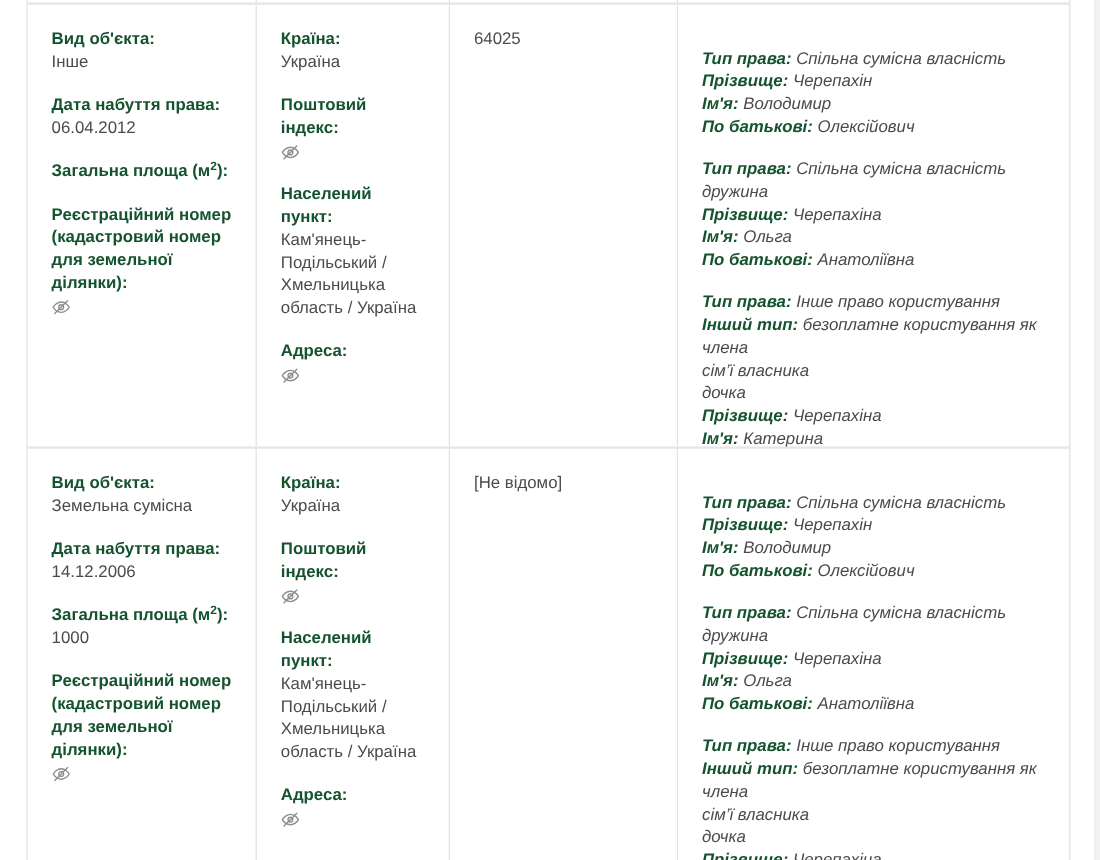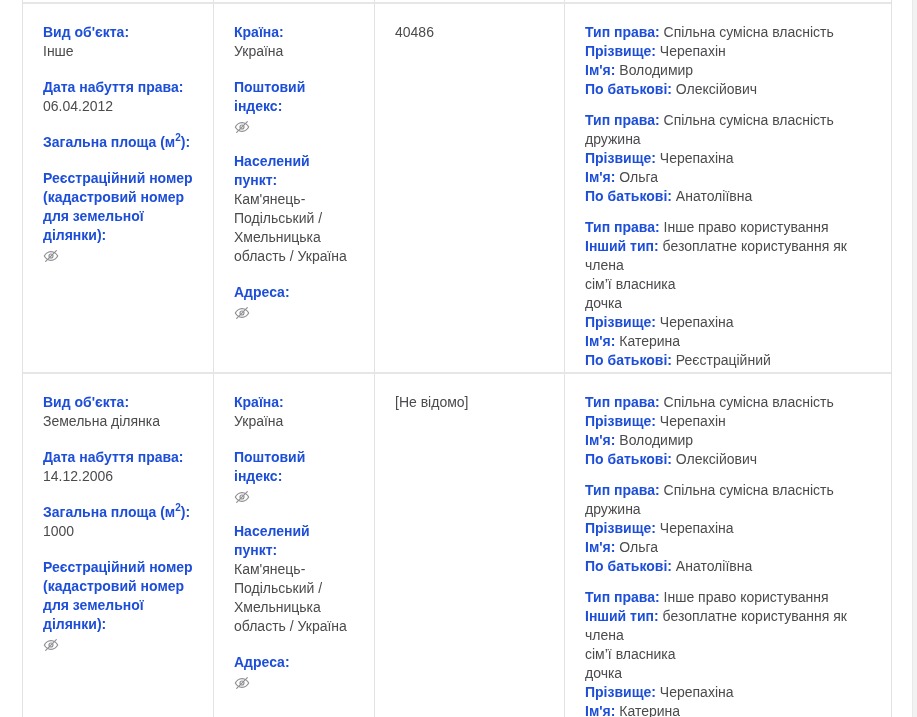--- a/index.html
+++ b/index.html
@@ -11,23 +11,23 @@
   .tbl{
     position:absolute;left:22px;top:0;width:868px;background:#fff;
     border-left:1px solid #e2e2e4;border-right:1px solid #e2e2e4;
   }
   .r{display:grid;grid-template-columns:191px 161px 190px 1fr;}
   .c{border-right:1px solid #e2e2e4;padding:19px 20px 0 20px;box-sizing:border-box;overflow:hidden;}
   .c:last-child{border-right:none;}
   .strip{border-bottom:2px solid #e6e6e8;}
   .strip .c{padding:0;height:2px;}
   .main{border-bottom:2px solid #e6e6e8;height:368px;}
-  .lbl,.b{font-weight:700;color:#1d4ed8;}
+  .lbl,.b{font-weight:700;color:#14532d;}
   .f{margin:0 0 17px 0;}
-  .g{margin:0 0 12px 0;}
+  .g{margin:16px 0 12px 0;font-style:italic;}
   sup{font-size:10px;line-height:0;}
   .eye{margin-top:3px;height:16px;}
   .eye svg{display:block;}
   .sb{position:absolute;right:0;top:0;width:4px;height:717px;background:#f2f2f3;border-left:1px solid #e9e9ea;}
 </style>
 </head>
 <body>
 
 <div class="tbl">
 
@@ -95,21 +95,21 @@
             <svg width="16" height="16" viewBox="0 0 24 24" fill="none" stroke="#8d8d92" stroke-width="1.7" stroke-linecap="round">
               <path d="M12 5.5c-5 0-8.9 4.3-10 6.5 1.1 2.2 5 6.5 10 6.5s8.9-4.3 10-6.5c-1.1-2.2-5-6.5-10-6.5z"></path>
               <circle cx="12" cy="12" r="3"></circle>
               <line x1="4" y1="20" x2="20" y2="4"></line>
             </svg>
           </div>
       </div>
     </div>
 
     <div class="c">
-      <div>40486</div>
+      <div>64025</div>
     </div>
 
     <div class="c">
       <div class="g">
         <div><span class="b">Тип права:</span><span> Спільна сумісна власність</span></div>
         <div><span class="b">Прізвище:</span><span> Черепахін</span></div>
         <div><span class="b">Ім'я:</span><span> Володимир</span></div>
         <div><span class="b">По батькові:</span><span> Олексійович</span></div>
       </div>
       <div class="g">
@@ -129,21 +129,21 @@
         <div><span class="b">По батькові:</span><span> Реєстраційний</span></div>
       </div>
     </div>
   </div>
 
   <div class="r">
 
     <div class="c">
       <div class="f">
         <div class="lbl">Вид об'єкта:</div>
-        <div>Земельна ділянка</div>
+        <div>Земельна сумісна</div>
       </div>
       <div class="f">
         <div class="lbl">Дата набуття права:</div>
         <div>14.12.2006</div>
       </div>
       <div class="f">
         <div class="lbl"><span>Загальна площа (м</span><sup>2</sup><span>):</span></div>
         <div>1000</div>
       </div>
       <div class="f">

